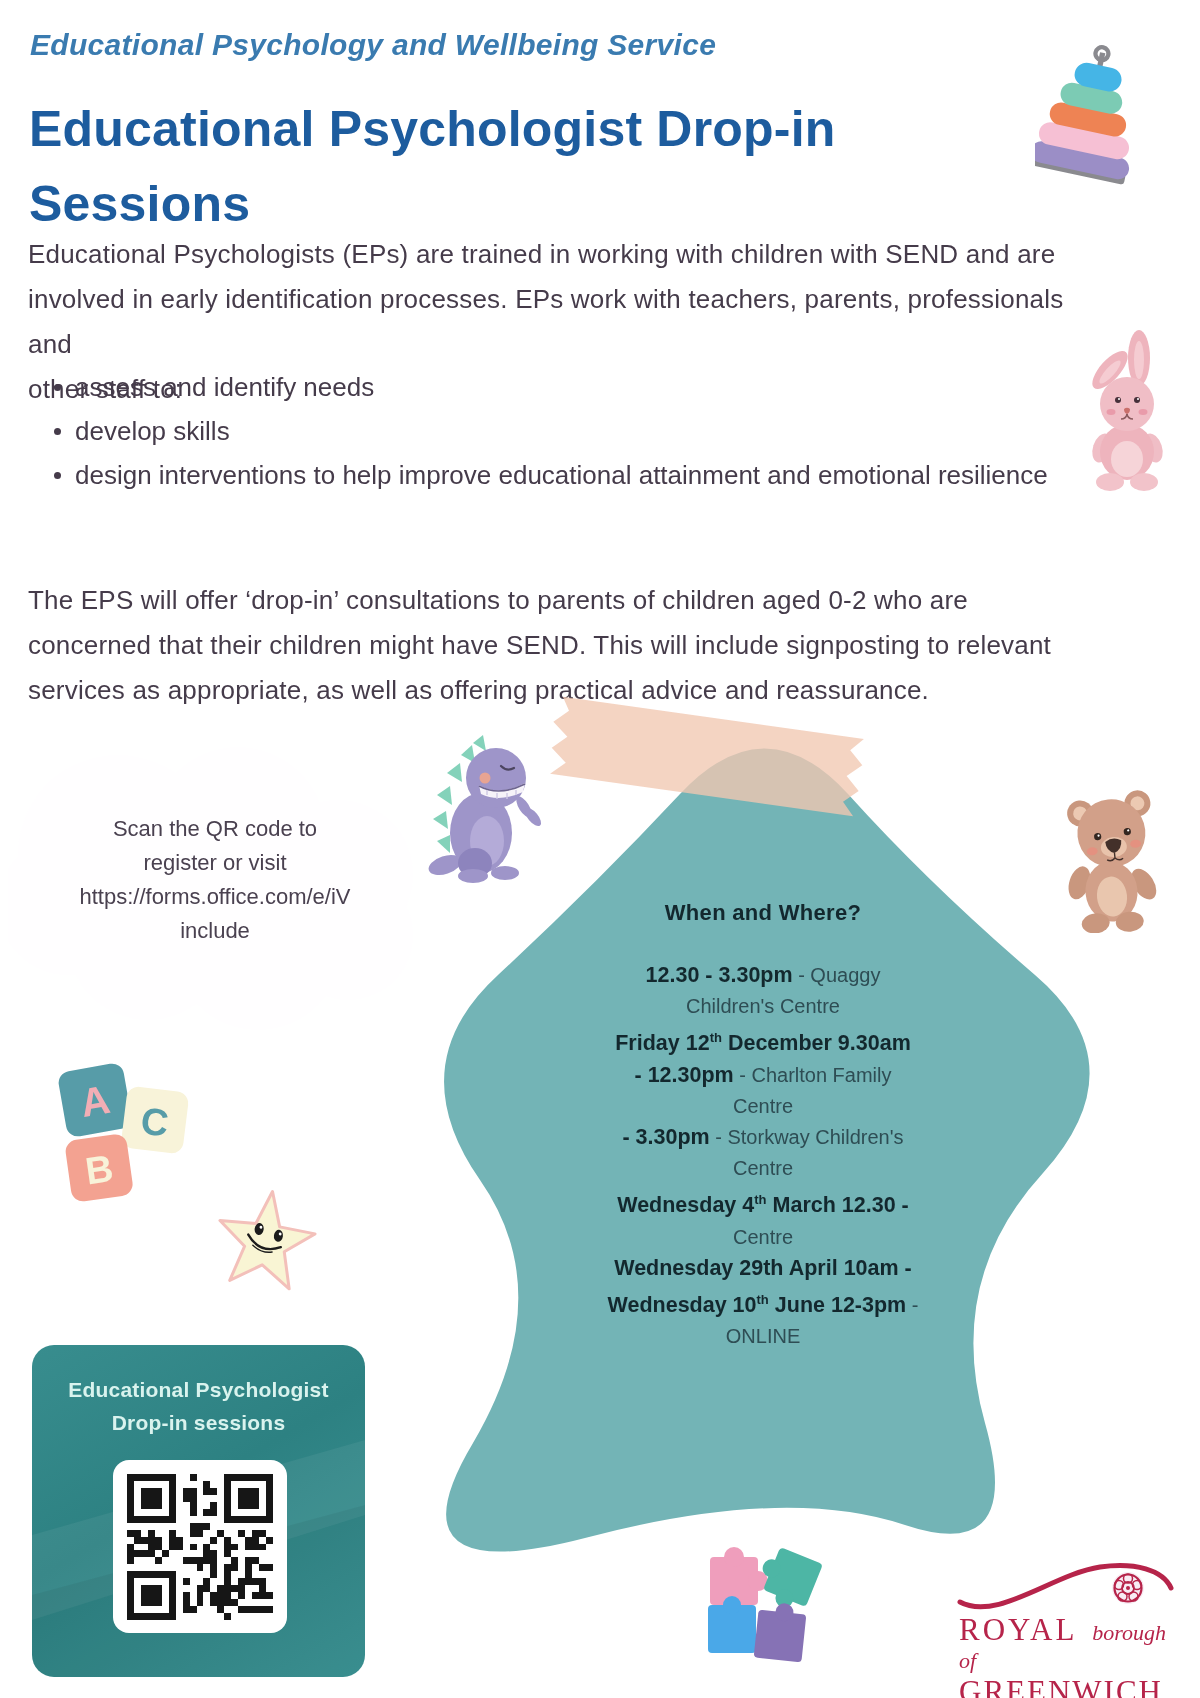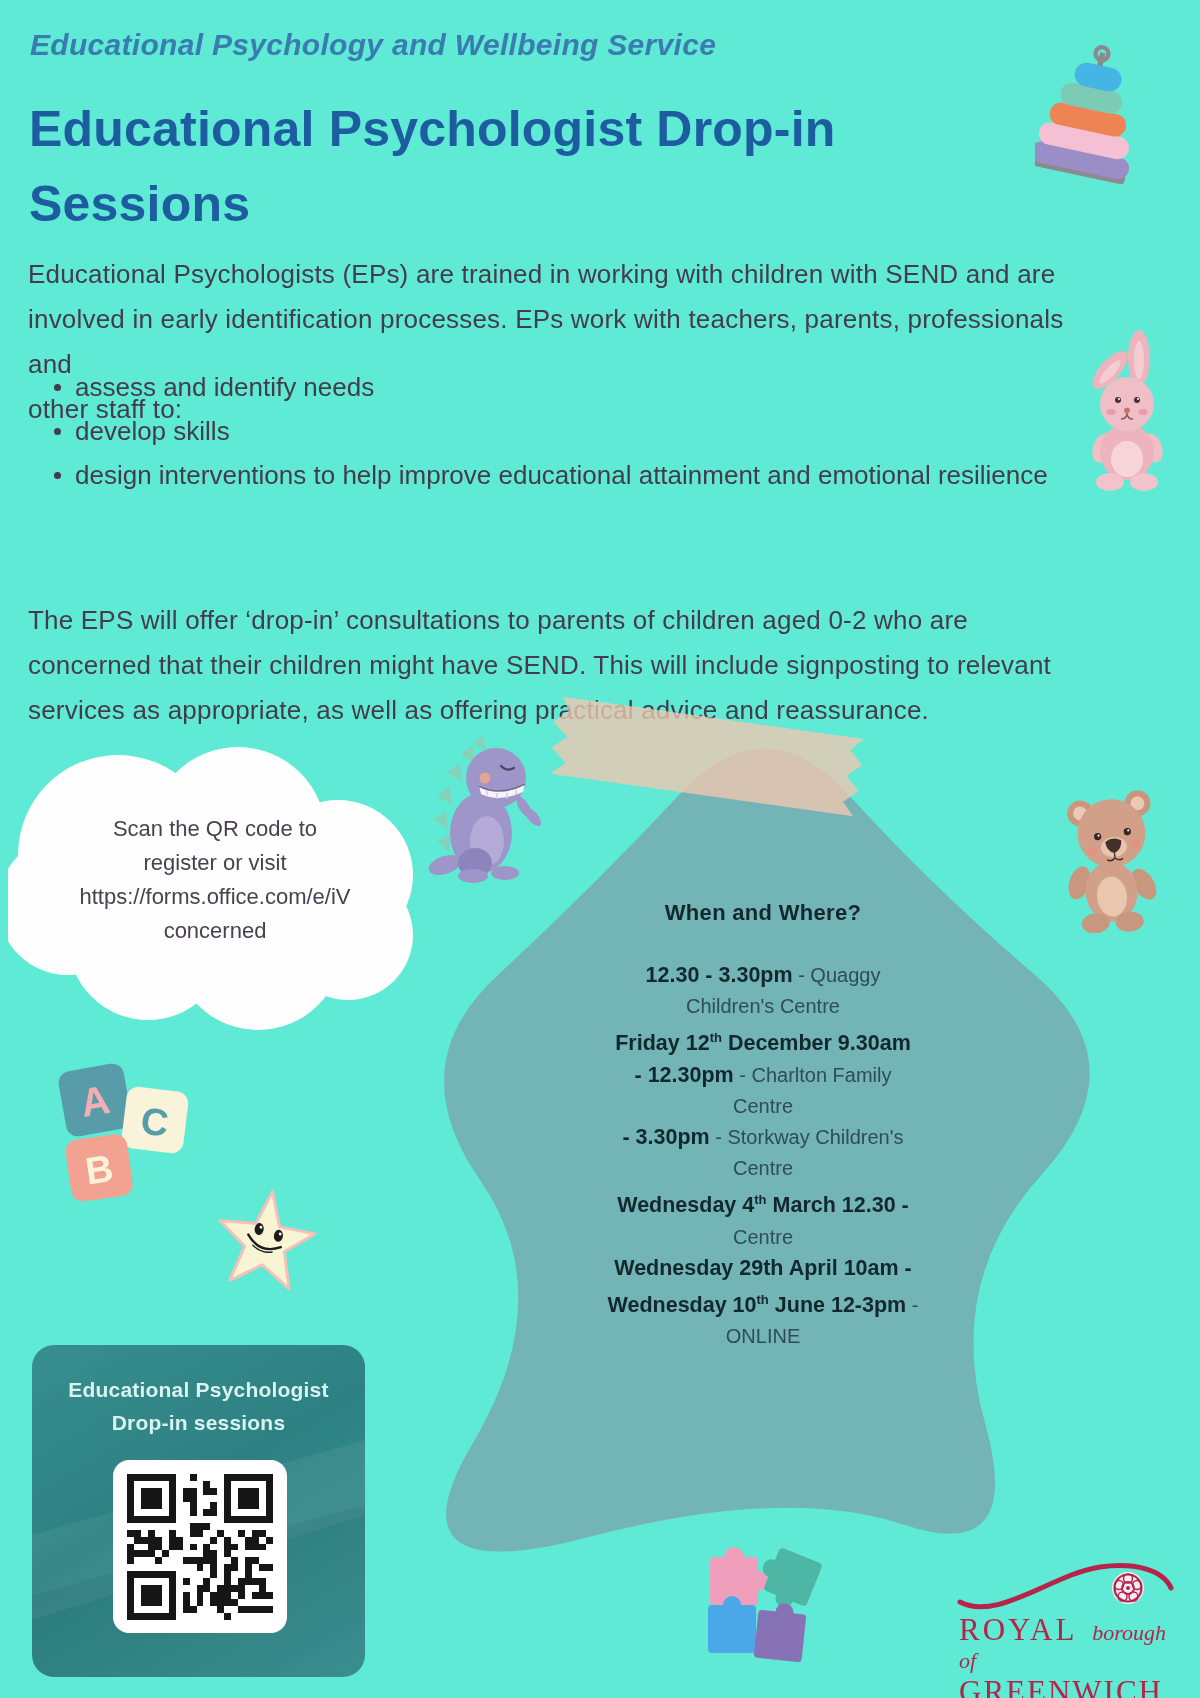--- a/index.html
+++ b/index.html
@@ -1,25 +1,25 @@
 <!DOCTYPE html>
 <html><head>
 <meta charset="utf-8">
 <style>
   html,body{margin:0;padding:0;}
   body{font-family:"Liberation Sans",sans-serif;background:#e8e0e6;}
-  #canvas{position:relative;width:1200px;height:1698px;background:#5eead4;overflow:hidden;margin:0 auto;}
+  #canvas{position:relative;width:1200px;height:1698px;background:#ffffff;overflow:hidden;margin:0 auto;}
   .abs{position:absolute;}
 
   
   .service{left:30px;top:28px;font-size:30px;font-style:italic;font-weight:600;color:#3a7bb0;letter-spacing:.3px;}
   .title{left:29px;top:92px;width:900px;font-size:50px;line-height:75px;font-weight:700;color:#1d5c9e;letter-spacing:.2px;}
 
   
-  .copy{color:#453b4a;font-size:26px;line-height:45px;font-weight:400;letter-spacing:.2px;margin-top:20px;}
+  .copy{color:#453b4a;font-size:26px;line-height:45px;font-weight:400;letter-spacing:.2px;}
   .para1{left:28px;top:232px;width:1080px;}
   .para2{left:28px;top:578px;width:1040px;}
   .bullets{left:48px;top:372px;width:1000px;}
   .bullets .b-item{display:flex;align-items:flex-start;margin-bottom:13px;font-size:26px;line-height:31px;color:#453b4a;}
   .bullets .dot{width:7px;height:7px;border-radius:50%;background:#453b4a;margin:12px 14px 0 6px;flex:none;}
 
   
   .cloud-text{left:55px;top:812px;width:320px;text-align:center;font-size:22px;line-height:34px;color:#4a4150;z-index:4;}
 
   
@@ -124,21 +124,21 @@
       <circle cx="60" cy="165" r="70"></circle>
       <circle cx="140" cy="200" r="80"></circle>
       <circle cx="250" cy="205" r="85"></circle>
       <circle cx="340" cy="195" r="65"></circle>
     </g>
   </svg>
   <div class="abs cloud-text" id="cloud-text">
       <div>Scan the QR code to</div>
       <div>register or visit</div>
       <div>https://forms.office.com/e/iV</div>
-      <div>concerned</div>
+      <div>include</div>
     </div>
 
   <svg class="abs" style="left:423px;top:733px;z-index:4;" width="130" height="150" viewBox="0 0 130 150">
     <g fill="#84d2ba">
       <polygon points="50,10 60,2 63,18"></polygon>
       <polygon points="38,22 49,12 52,30"></polygon>
       <polygon points="24,40 37,30 39,49"></polygon>
       <polygon points="14,62 27,53 29,72"></polygon>
       <polygon points="10,86 23,78 25,96"></polygon>
       <polygon points="14,108 27,102 27,120"></polygon>

